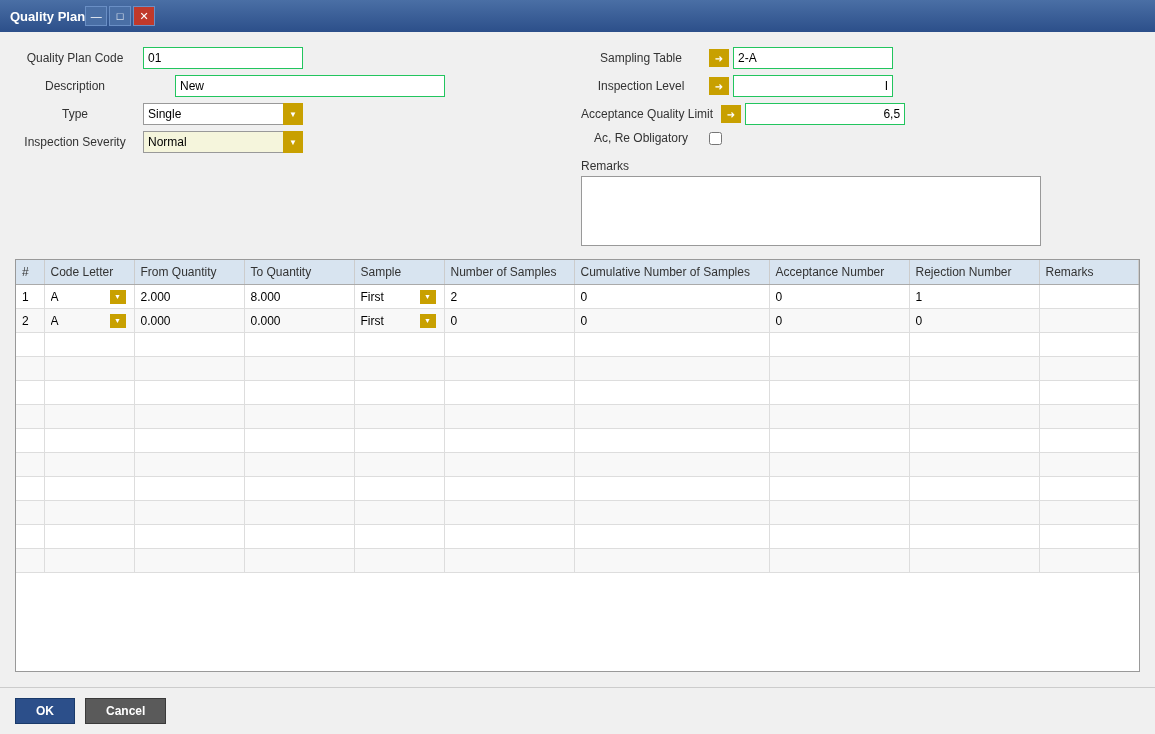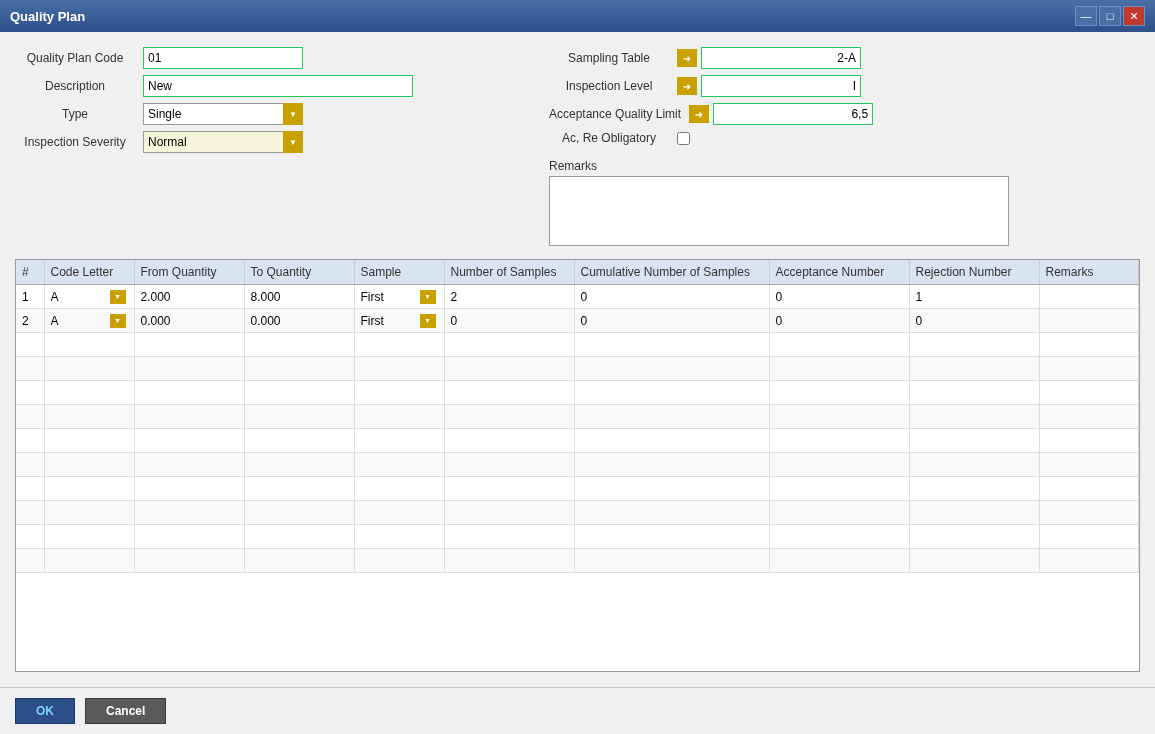--- a/index.html
+++ b/index.html
@@ -17,21 +17,20 @@
       background: #f0f0f0;
       display: flex;
       flex-direction: column;
     }
     .title-bar {
       background: linear-gradient(to bottom, #4a6fa5, #2c4f8a);
       color: white;
       padding: 6px 10px;
       display: flex;
       align-items: center;
-      justify-content: space-between;
       flex-shrink: 0;
       height: 32px;
     }
     .title-bar-title {
       font-size: 13px;
       font-weight: bold;
     }
     .title-bar-controls {
       display: flex;
       gap: 2px;
@@ -93,21 +92,21 @@
     }
 
     .form-input {
       border: 1px solid #22c55e;
       background: white;
       padding: 2px 4px;
       font-size: 12px;
       height: 22px;
     }
 
-    .form-input-wide { width: 270px; }
+    .form-input-wide { width: 270px; margin-left: 32px; }
     .form-input-medium { width: 160px; }
 
     .select-wrapper {
       position: relative;
       display: inline-block;
       width: 160px;
     }
     .select-wrapper select {
       width: 100%;
       border: 1px solid #999;
@@ -264,21 +263,21 @@
 
     .btn {
       padding: 5px 20px;
       font-size: 12px;
       cursor: pointer;
       border: 1px solid #555;
       font-weight: bold;
     }
     .btn-ok {
       background: #2c4f8a;
-      color: #7dd3fc;
+      color: #ffffff;
       border-color: #1a3a6a;
     }
     .btn-cancel {
       background: #5a5a5a;
       color: #ffffff;
       border-color: #3a3a3a;
     }
 
     .col-hash { width: 28px; }
     .col-code { width: 90px; }
@@ -340,21 +339,21 @@
             <div class="select-arrow">▼</div>
           </div>
         </div>
       </div>
 
       <div class="form-right">
         <div class="form-row">
           <span class="form-label">Sampling Table</span>
           <div class="right-input-group">
             <button class="arrow-btn"></button>
-            <input class="form-input" type="text" value="2-A" style="width: 160px; text-align: right;">
+            <input class="form-input" type="text" value="2-A" style="width: 160px; text-align: left;">
           </div>
         </div>
         <div class="form-row">
           <span class="form-label">Inspection Level</span>
           <div class="right-input-group">
             <button class="arrow-btn"></button>
             <input class="form-input" type="text" value="I" style="width: 160px; text-align: right;">
           </div>
         </div>
         <div class="form-row">

